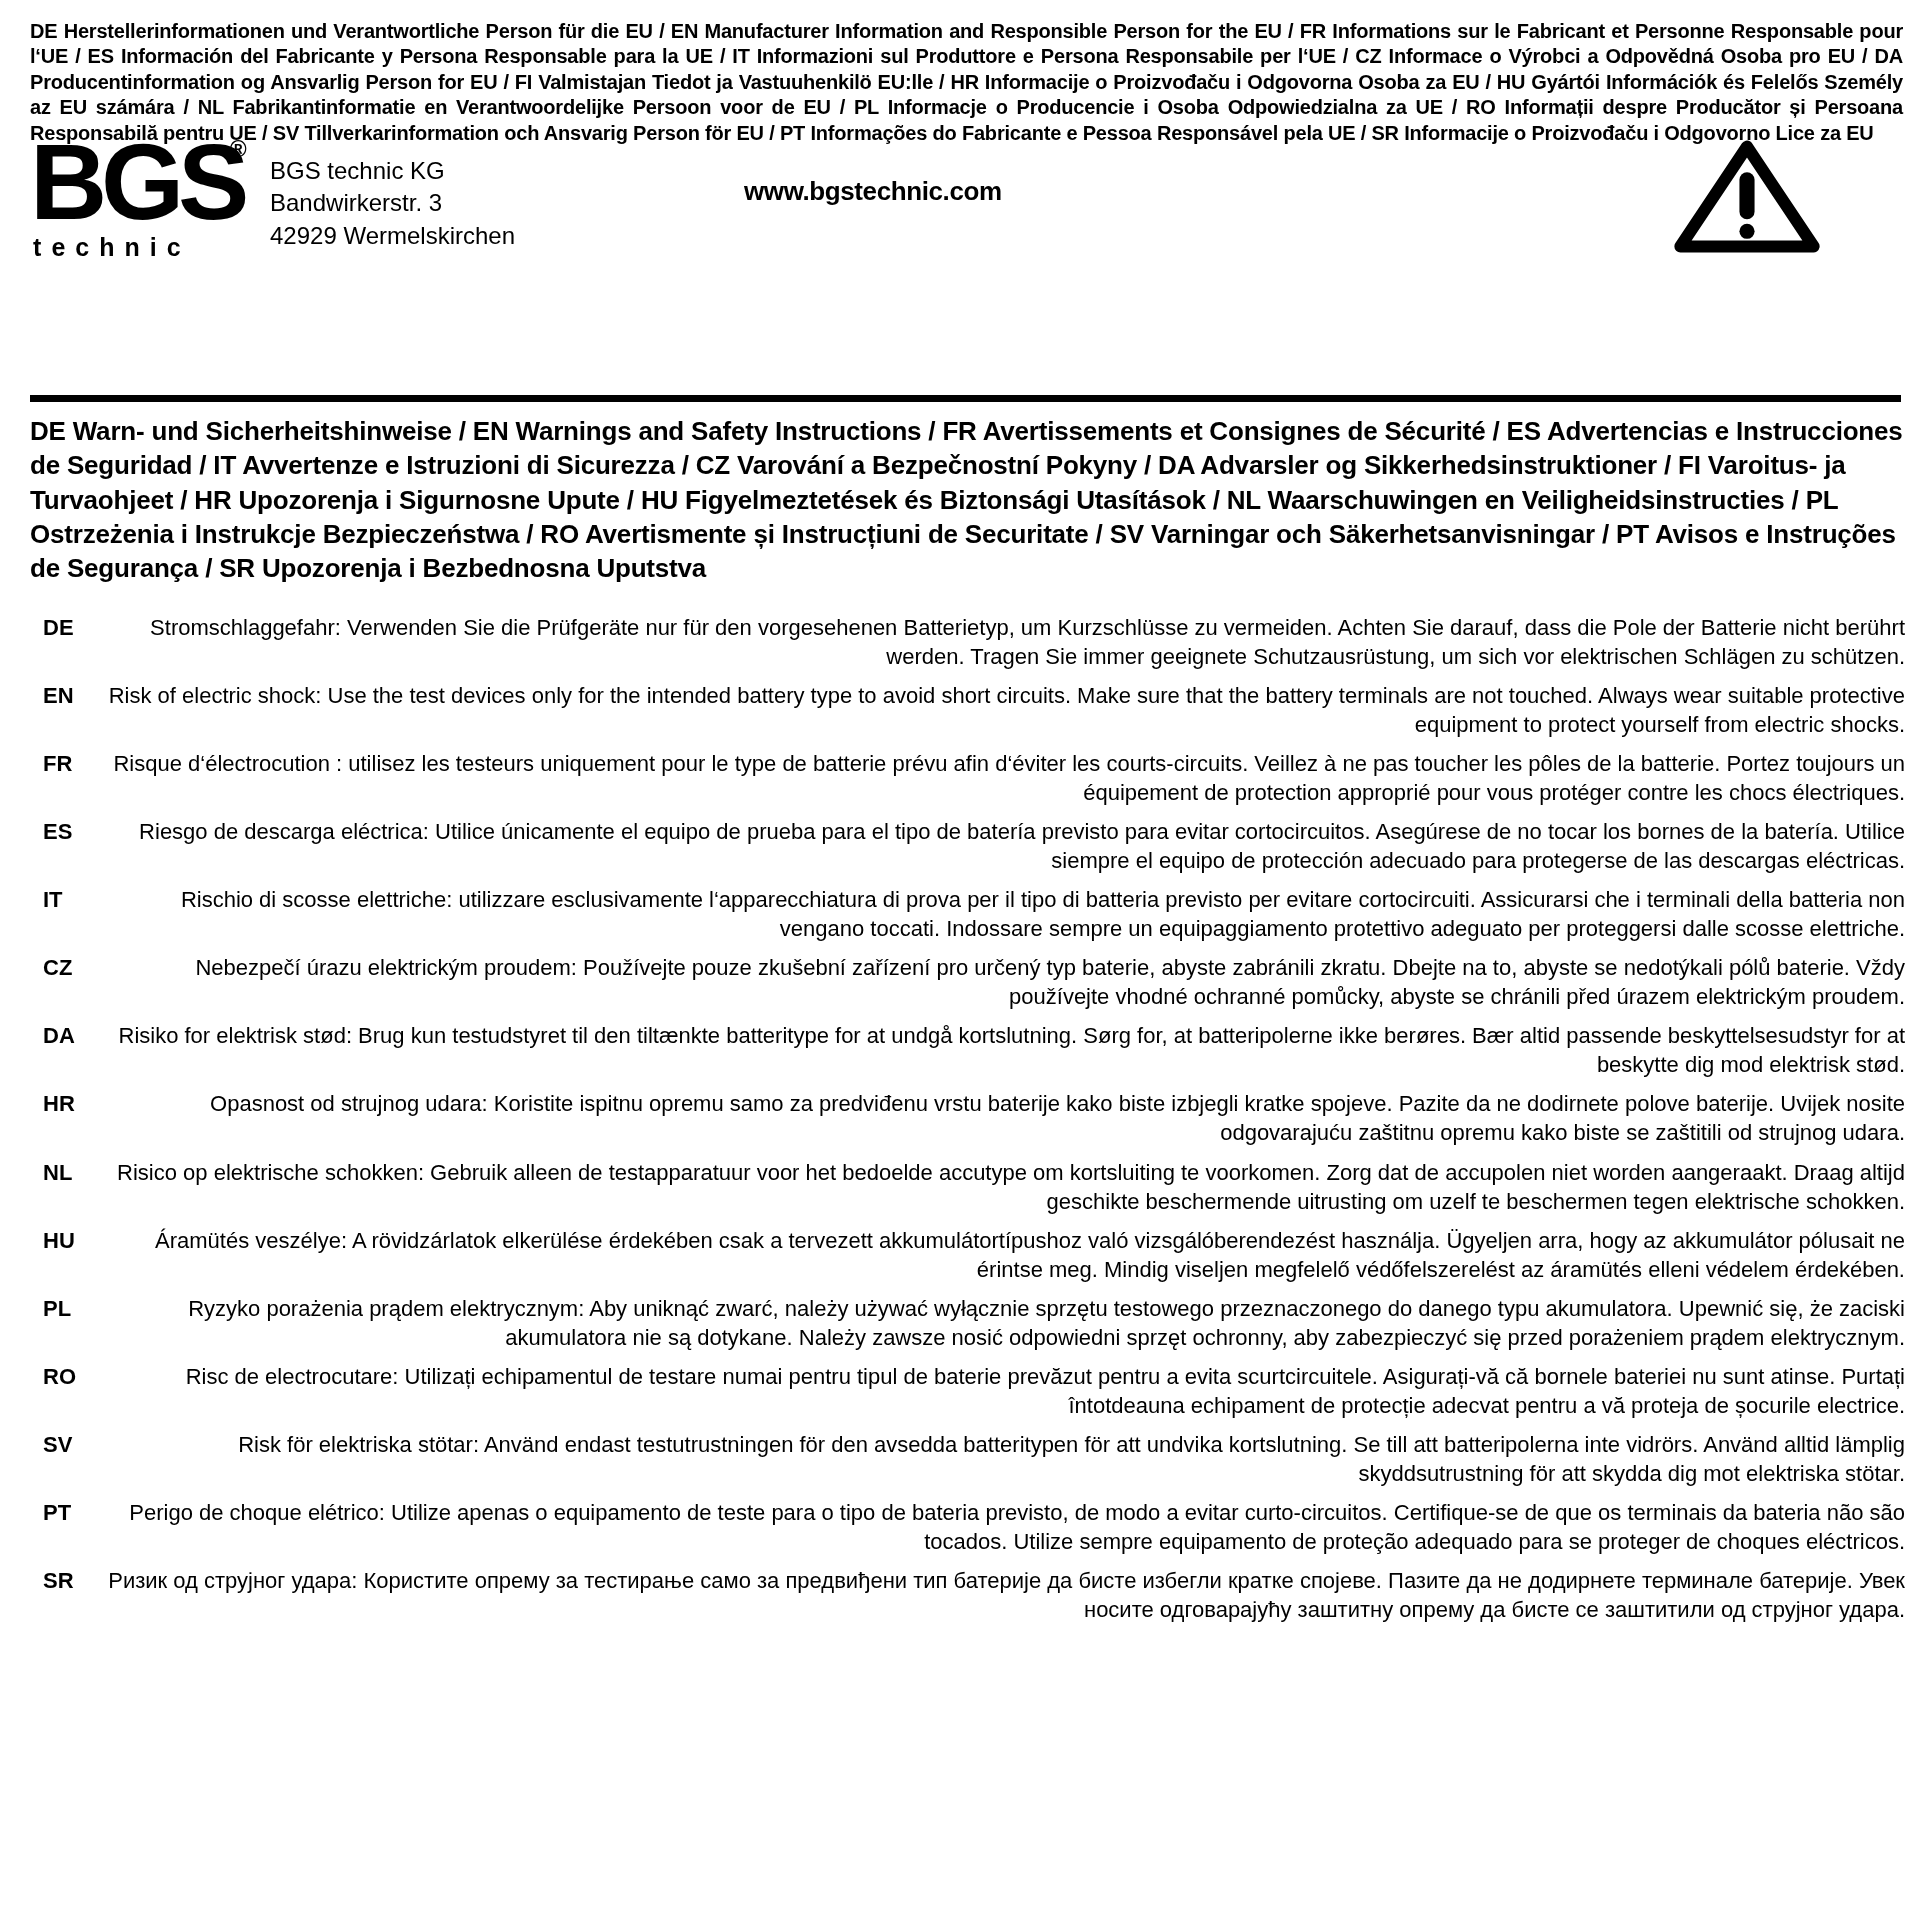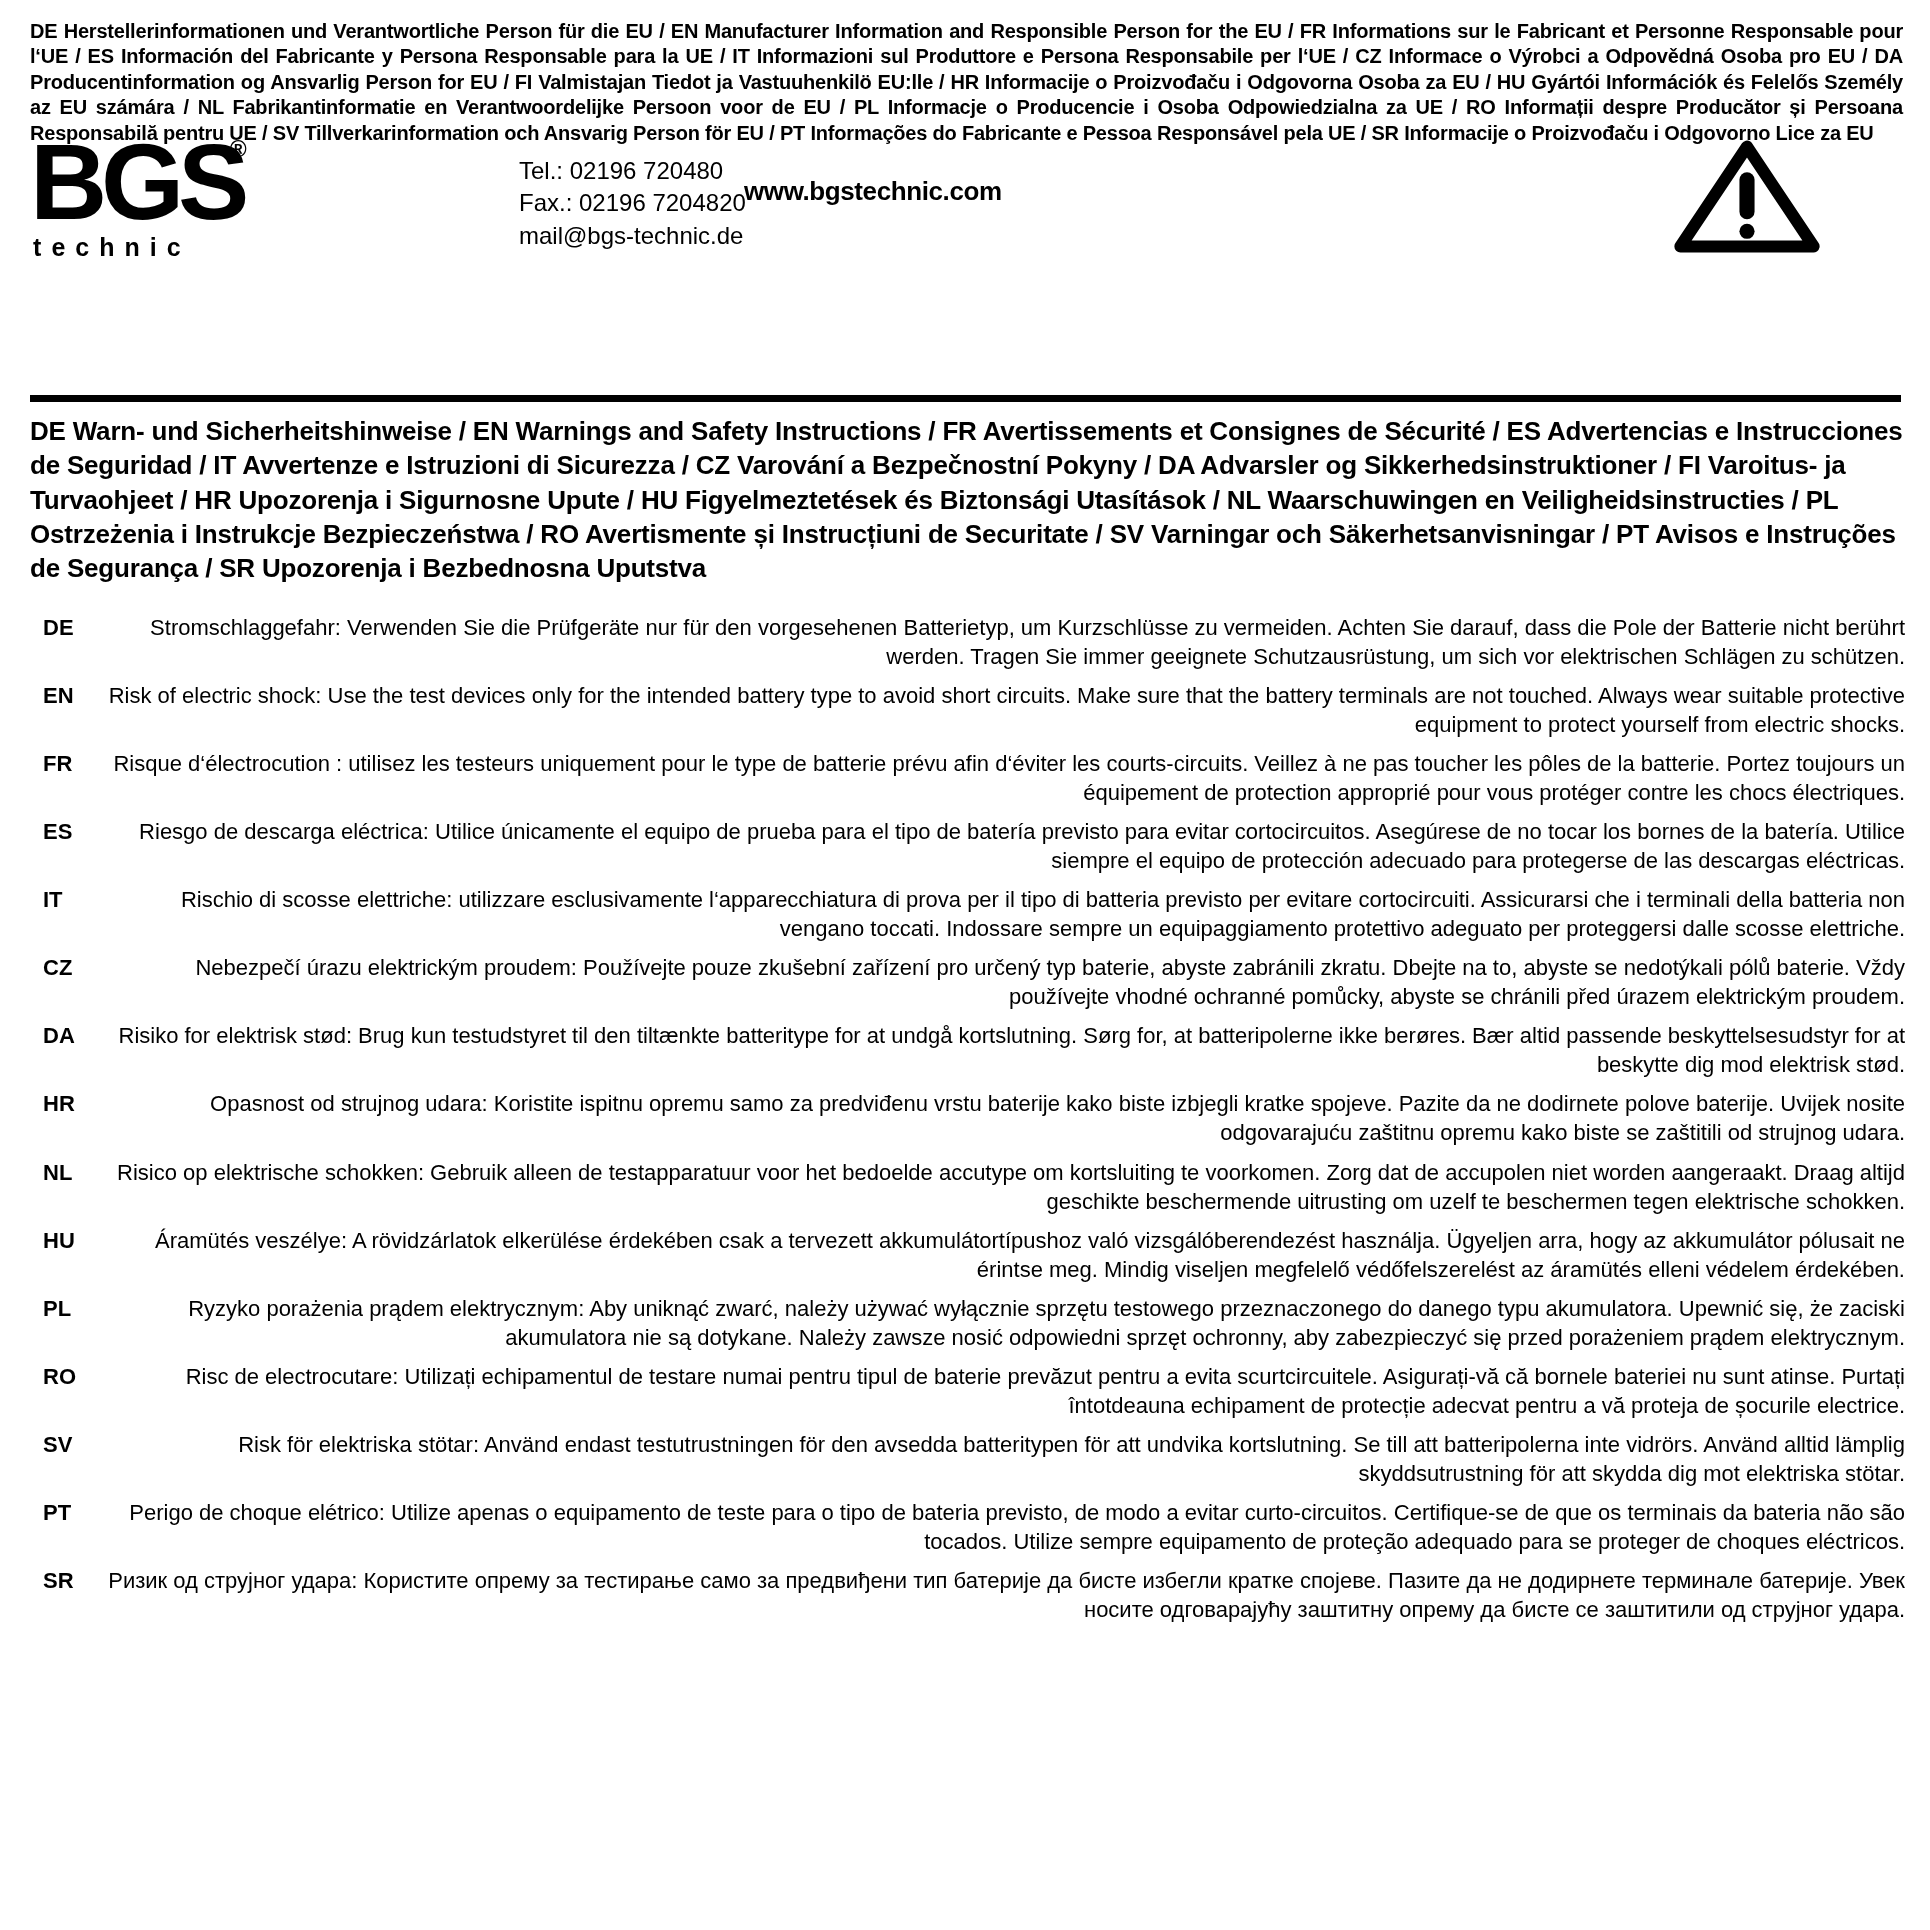--- a/index.html
+++ b/index.html
@@ -116,26 +116,26 @@
 
 <div class="intro">DE Herstellerinformationen und Verantwortliche Person für die EU  /  EN Manufacturer Information and Responsible Person for the EU  /  FR Informations sur le Fabricant et Personne Responsable pour l‘UE  /  ES Información del Fabricante y Persona Responsable para la UE  /  IT Informazioni sul Produttore e Persona Responsabile per l‘UE  /  CZ Informace o Výrobci a Odpovědná Osoba pro EU  /  DA Producentinformation og Ansvarlig Person for EU  /  FI Valmistajan Tiedot ja Vastuuhenkilö EU:lle  /  HR Informacije o Proizvođaču i Odgovorna Osoba za EU  /  HU Gyártói Információk és Felelős Személy az EU számára  /  NL Fabrikantinformatie en Verantwoordelijke Persoon voor de EU  /  PL Informacje o Producencie i Osoba Odpowiedzialna za UE  /  RO Informații despre Producător și Persoana Responsabilă pentru UE  /  SV Tillverkarinformation och Ansvarig Person för EU  /  PT Informações do Fabricante e Pessoa Responsável pela UE  /  SR Informacije o Proizvođaču i Odgovorno Lice za EU</div>
 
 <div class="brand-row">
   <div class="logo">
     <span class="logo-main">BGS</span>
     <span class="logo-sub">technic</span>
     <span class="logo-reg">®</span>
   </div>
 
-
-  <div class="telfax">
-    <div>Tel.: 02196 720480</div>
-    <div>Fax.: 02196 7204820</div>
-    <div>mail@bgs-technic.de</div>
-  </div>
+  <div class="addr">
+    <div>BGS technic KG</div>
+    <div>Bandwirkerstr. 3</div>
+    <div>42929 Wermelskirchen</div>
+  </div>
+
 
   <div class="website">www.bgstechnic.com</div>
 </div>
 
 <div class="warn-triangle">
   <svg viewBox="0 0 100 76" xmlns="http://www.w3.org/2000/svg" aria-hidden="true">
     <path d="M50 5 L94 71 L6 71 Z" fill="none" stroke="#000000" stroke-width="8" stroke-linejoin="round"></path>
     <path d="M50 27 L50 48" stroke="#000000" stroke-width="10" stroke-linecap="round" fill="none"></path>
     <circle cx="50" cy="61" r="5" fill="#000000"></circle>
   </svg>

